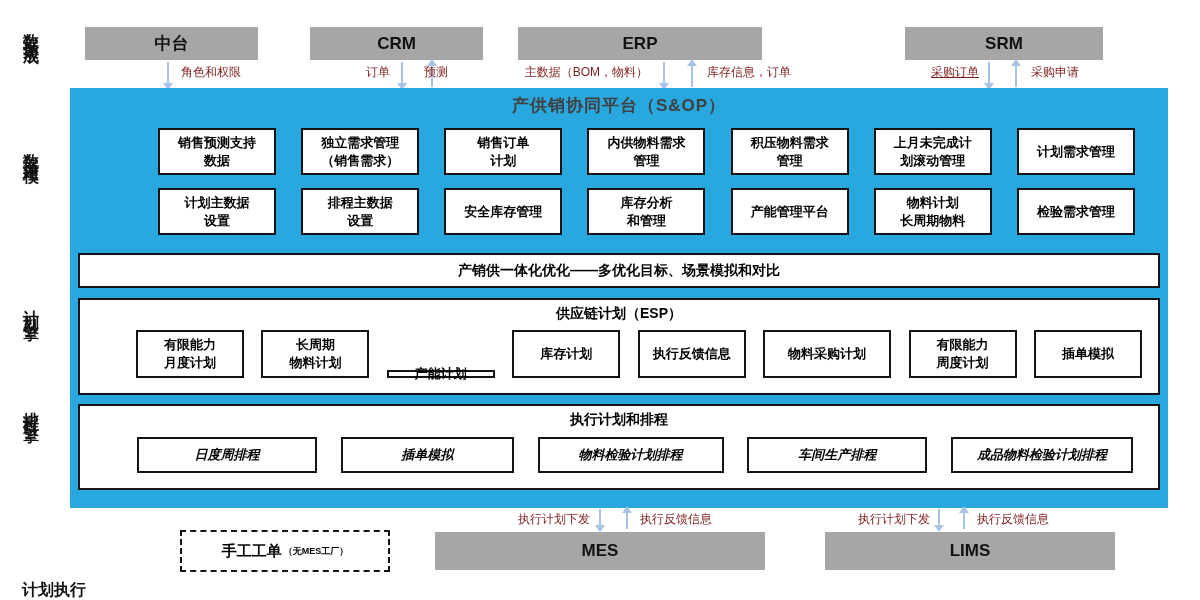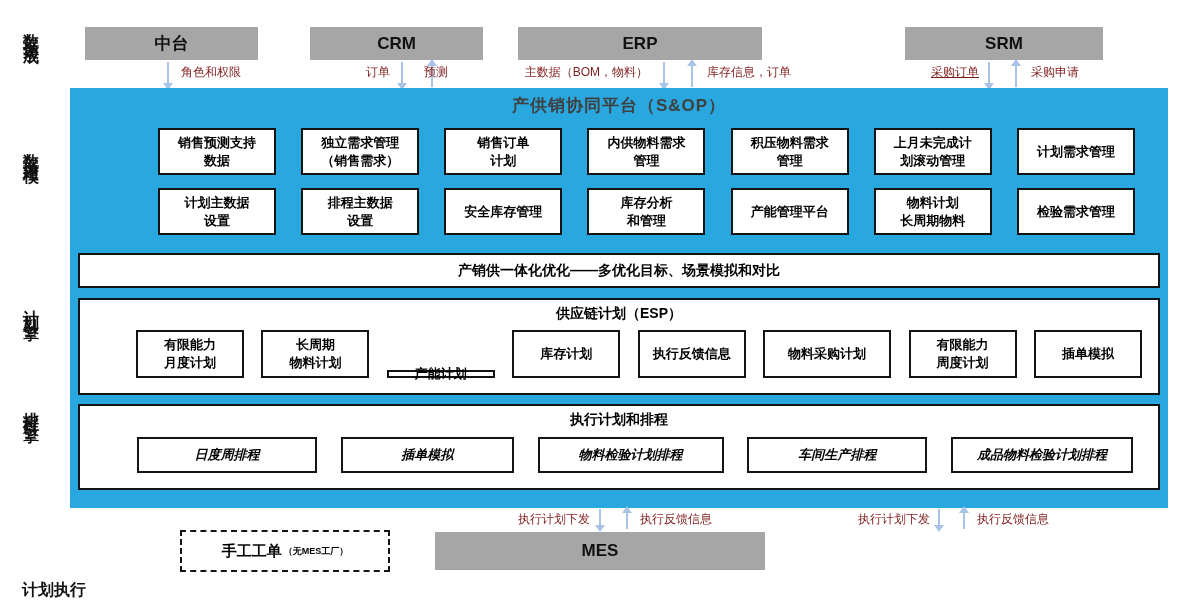--- a/index.html
+++ b/index.html
@@ -160,14 +160,15 @@
   <div class="flabel" style="left:830px;top:511px;width:100px;text-align:right;">执行计划下发</div>
   <div class="arr down" style="left:938px;top:509px;height:16px;"></div>
   <div class="arr up" style="left:963px;top:513px;height:16px;"></div>
   <div class="flabel" style="left:977px;top:511px;">执行反馈信息</div>
 
   <div class="dashed-box">
     <span class="main">手工工单</span>
     <span class="note">（无MES工厂）</span>
   </div>
   <div class="sys-box" style="left:435px;top:532px;width:330px;height:38px;">MES</div>
+  <div class="sys-box" style="left:825px;top:532px;width:290px;height:38px;">LIMS</div>
 
 </div>
 
 </body></html>

